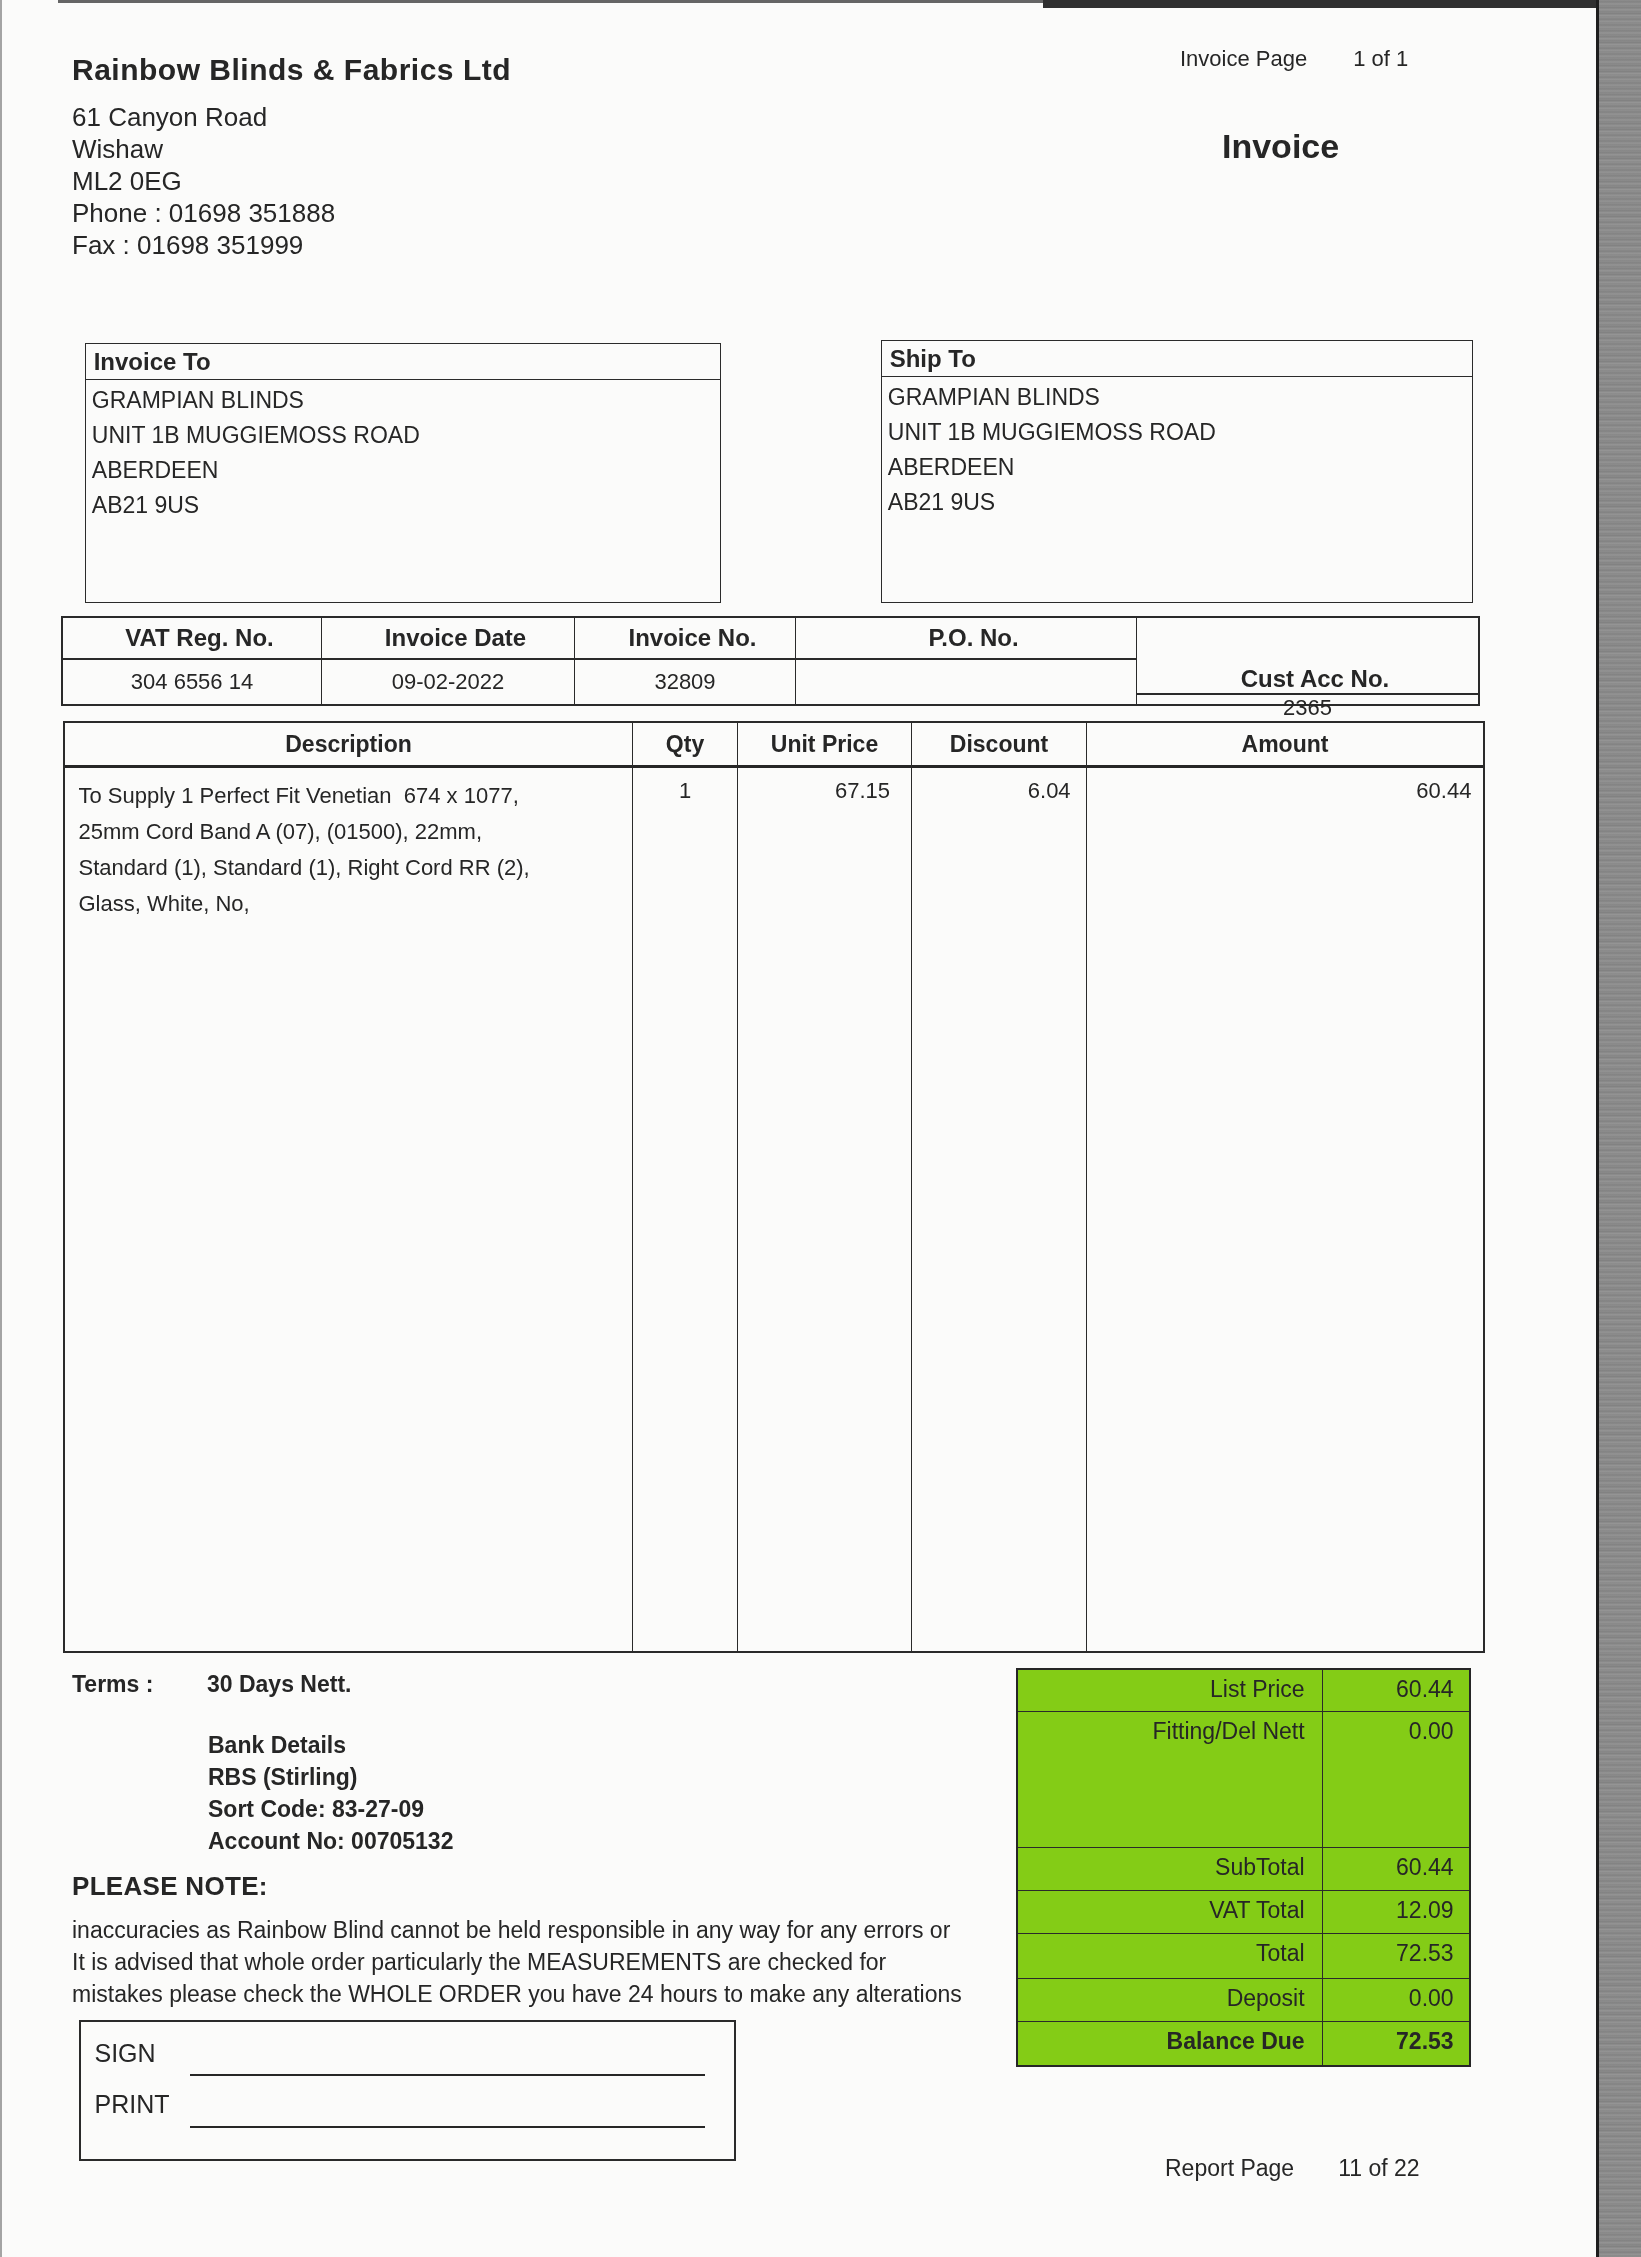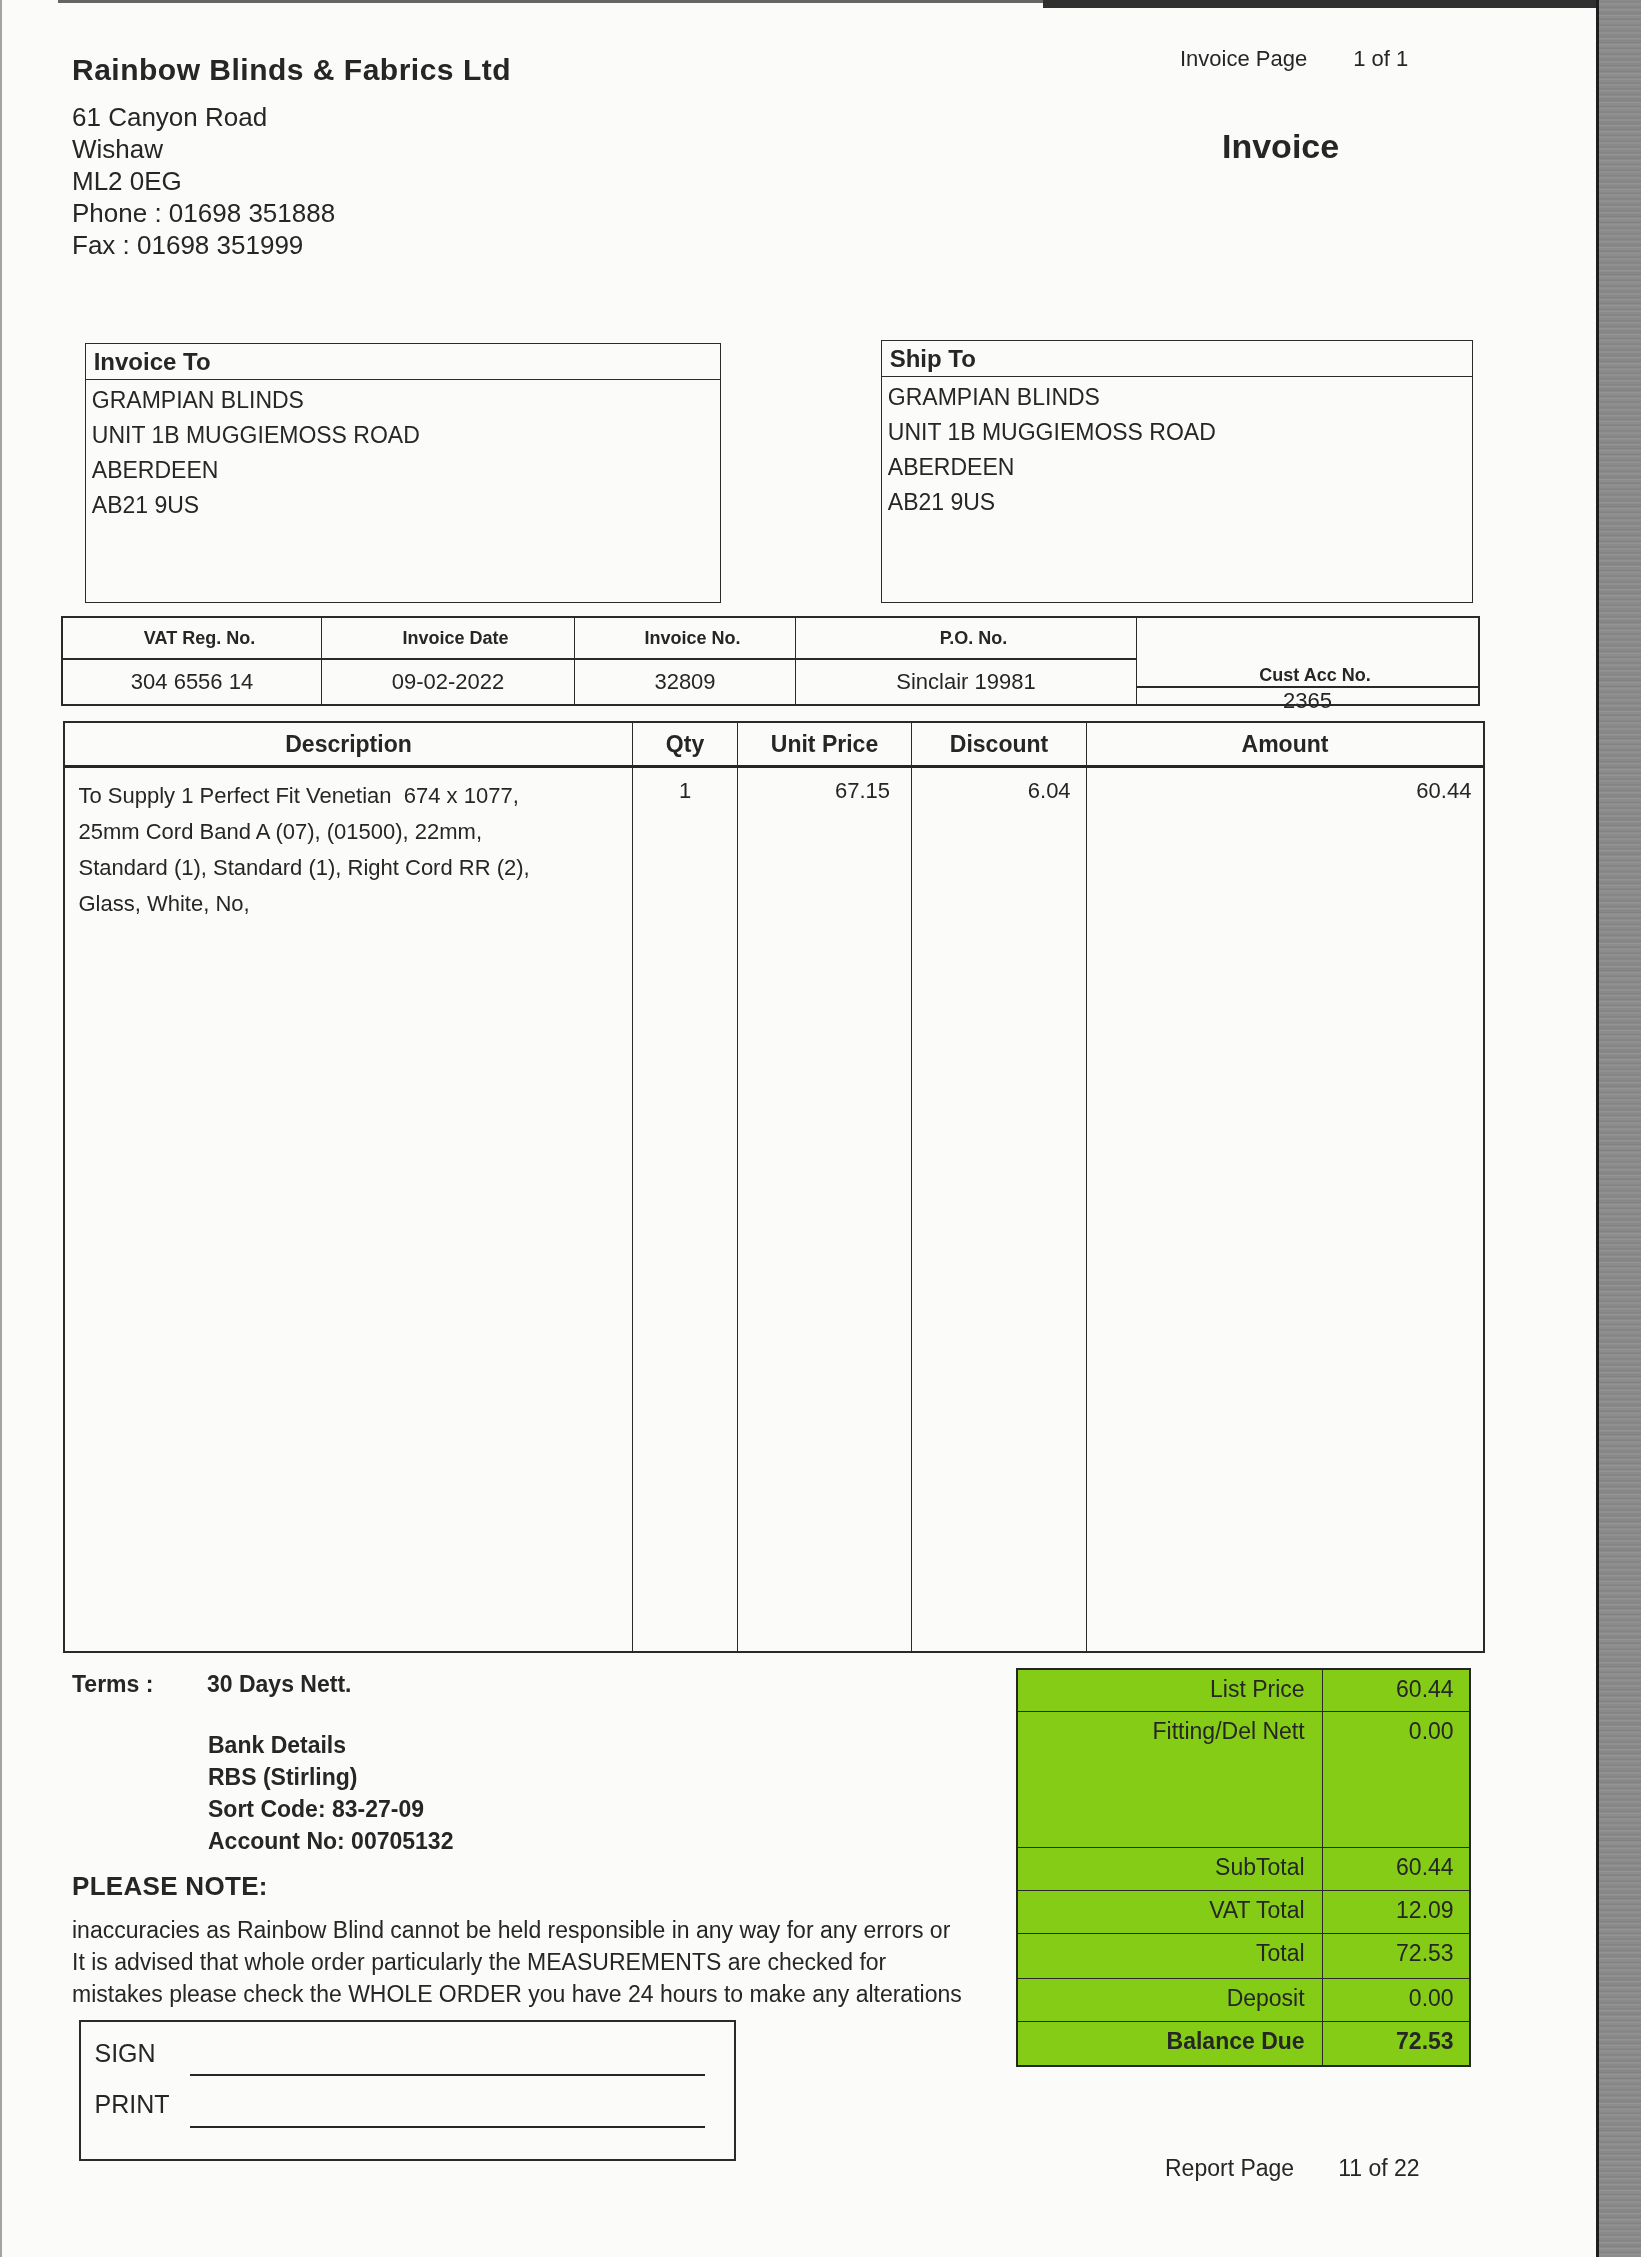--- a/index.html
+++ b/index.html
@@ -30,21 +30,21 @@
   .box-invoice-to{left:85px; top:343px; width:634px; height:258px;}
   .box-ship-to{left:881px; top:340px; width:590px; height:261px;}
   .addr-box .hd{height:35px; border-bottom:1.9px solid #2b2b2b; display:flex; align-items:center; padding-left:7.7px;
     font-size:24px; font-weight:bold;}
   .addr-box .bd{padding:2.9px 5.8px; font-size:23px; line-height:35px;}
   
   .meta{left:61px; top:616px; width:1419px; height:90px; border:2.9px solid #2a2a2a; display:flex; box-sizing:border-box;}
   .meta .col{display:flex; flex-direction:column; box-sizing:border-box;}
   .meta .col:not(:last-child){border-right:1.9px solid #2a2a2a;}
   .meta .h{height:40px; border-bottom:2.9px solid #2a2a2a; display:flex; align-items:center; justify-content:center;
-    font-size:18px; font-weight:bold;padding-left:15px;}
+    font-size:24px; font-weight:bold;padding-left:15px;}
   .meta .v{flex:1; display:flex; align-items:center; justify-content:center; font-size:22px;}
   
   .items{left:63px; top:721px; width:1422px; height:932px; border:2.9px solid #2a2a2a; display:flex; box-sizing:border-box;}
   .items .col{display:flex; flex-direction:column; box-sizing:border-box;}
   .items .col:not(:last-child){border-right:1.9px solid #2a2a2a;}
   .items .h{height:42px; border-bottom:3.9px solid #262626; display:flex; align-items:center; justify-content:center;
     font-size:23px; font-weight:bold; flex:0 0 auto;}
   .items .b{flex:1; font-size:22px; padding-top:9.7px; box-sizing:border-box;}
   .items .b.center{text-align:center;}
   .items .b.right{text-align:right;}
@@ -129,21 +129,20 @@
     <div class="col" style="flex:0 0 253px;">
       <div class="h">Invoice Date</div>
       <div class="v">09-02-2022</div>
     </div>
     <div class="col" style="flex:0 0 221px;">
       <div class="h">Invoice No.</div>
       <div class="v">32809</div>
     </div>
     <div class="col" style="flex:0 0 341px;">
       <div class="h">P.O. No.</div>
-      <div class="v">Sinclair 19981</div>
     </div>
     <div class="col" style="flex:1;margin-top:47px;">
       <div class="h">Cust Acc No.</div>
       <div class="v">2365</div>
     </div>
   </div>
 
   <div class="abs items">
     <div class="col" style="flex:0 0 568px;">
       <div class="h">Description</div>

